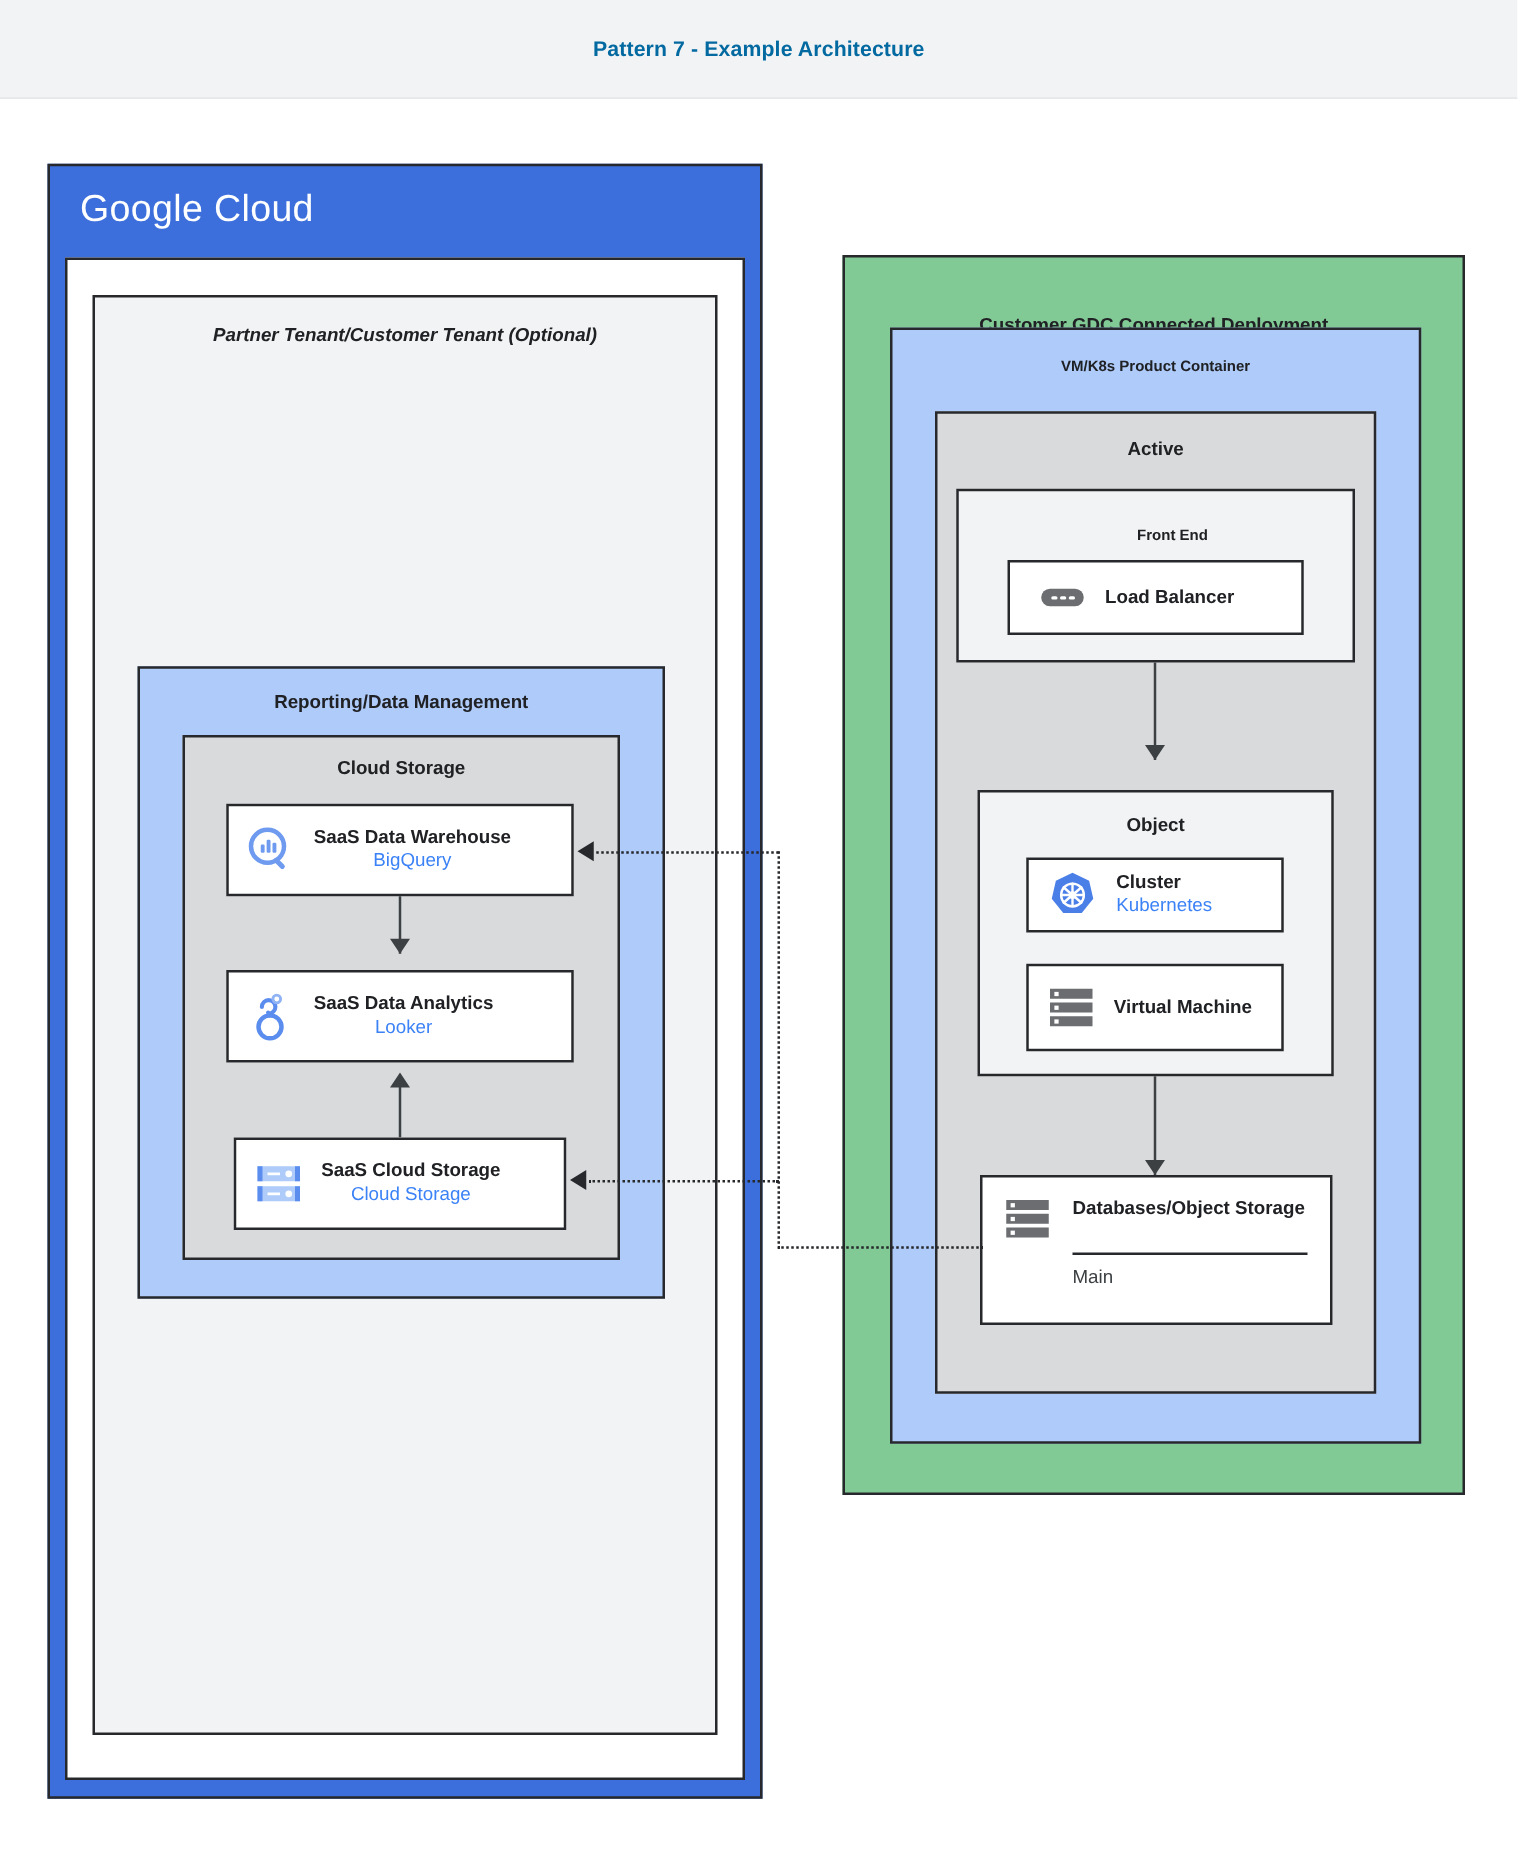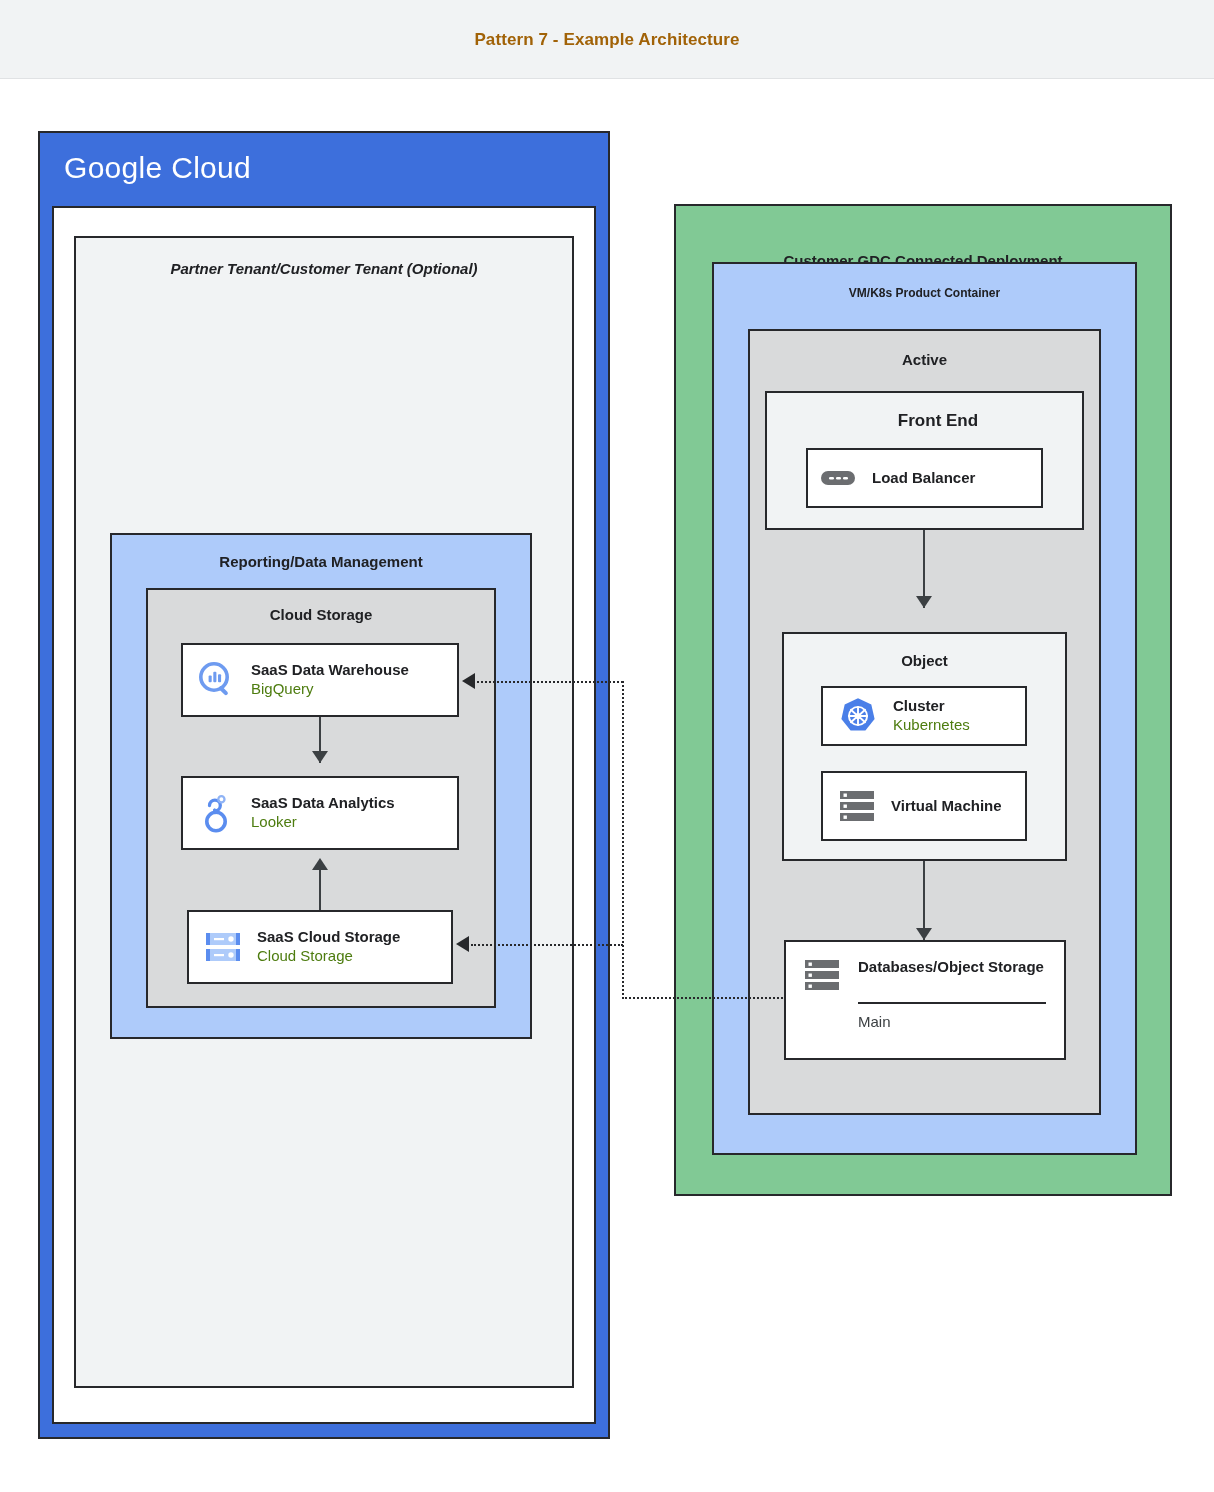--- a/index.html
+++ b/index.html
@@ -15,21 +15,21 @@
   
   .header {
     position: absolute; left: 0; top: 0;
     width: 1214px; height: 79px;
     background: #f1f3f4;
     border-bottom: 1px solid #e0e2e4;
   }
   .header-title {
     position: absolute; left: 0; top: 30px; width: 1214px;
     text-align: center;
-    font-size: 17px; font-weight: bold; color: #a16207;
+    font-size: 17px; font-weight: bold; color: #0369a1;
     letter-spacing: .1px;
   }
 
   
   .box { position: absolute; border: 2px solid #27282b; }
   .box-title {
     position: absolute; left: 0; width: 100%;
     text-align: center; font-weight: bold; color: #202124;
   }
 
@@ -53,21 +53,21 @@
     position: absolute; background: #ffffff;
     border: 2px solid #27282b;
     display: flex; align-items: center;
   }
   .card-icon {
     position: relative; flex: 0 0 auto;
     display: flex; align-items: center; justify-content: center;
   }
   .card-text { display: flex; flex-direction: column; justify-content: center; }
   .card-title { font-size: 15px; font-weight: bold; color: #202124; line-height: 1.25; }
-  .card-sub   { font-size: 15px; font-weight: normal; color: #4d7c0f; line-height: 1.25; }
+  .card-sub   { font-size: 15px; font-weight: normal; color: #3b82f6; line-height: 1.25; text-align: center; }
 
   
   .db-card { position: absolute; background:#ffffff; border:2px solid #27282b; }
   .db-top { display: flex; align-items: flex-start; padding: 16px 16px 0 16px; }
   .db-divider { height: 2px; background: #27282b; margin: 10px 18px 0 72px; }
   .db-main { font-size: 15px; color: #3c4043; padding: 9px 0 0 72px; }
 
   
   .icon-bq { width: 40px; height: 40px; position: relative; }
   .icon-looker { width: 40px; height: 44px; position: relative; }
@@ -196,24 +196,24 @@
 
   <div class="box blue-fill" style="left:712px; top:262px; width:425px; height:893px;">
     <div class="box-title" style="top:22px; font-size:12px;">VM/K8s Product Container</div>
   </div>
 
   <div class="box grey-mid" style="left:748px; top:329px; width:353px; height:786px;">
     <div class="box-title" style="top:20px; font-size:15px;">Active</div>
   </div>
 
   <div class="box grey-light" style="left:765px; top:391px; width:319px; height:139px;">
-    <div class="box-title" style="top:18px; font-size:17px;padding-left:27px;">Front End</div>
-  </div>
-
-  <div class="card" style="left:806px; top:448px; width:237px; height:60px; padding-left:12px;">
+    <div class="box-title" style="top:28px; font-size:12px;padding-left:27px;">Front End</div>
+  </div>
+
+  <div class="card" style="left:806px; top:448px; width:237px; height:60px; padding-left:24px;">
     <div class="card-icon">
       <svg class="icon-lb" viewBox="0 0 36 20" aria-hidden="true">
         <rect x="1" y="3" width="34" height="14" rx="7" fill="#6b6d70"></rect>
         <rect x="9" y="9" width="5" height="2.6" rx="1.3" fill="#ffffff"></rect>
         <rect x="16" y="9" width="5" height="2.6" rx="1.3" fill="#ffffff"></rect>
         <rect x="23" y="9" width="5" height="2.6" rx="1.3" fill="#ffffff"></rect>
       </svg>
     </div>
     <div class="card-text" style="margin-left:16px;">
       <div class="card-title">Load Balancer</div>

